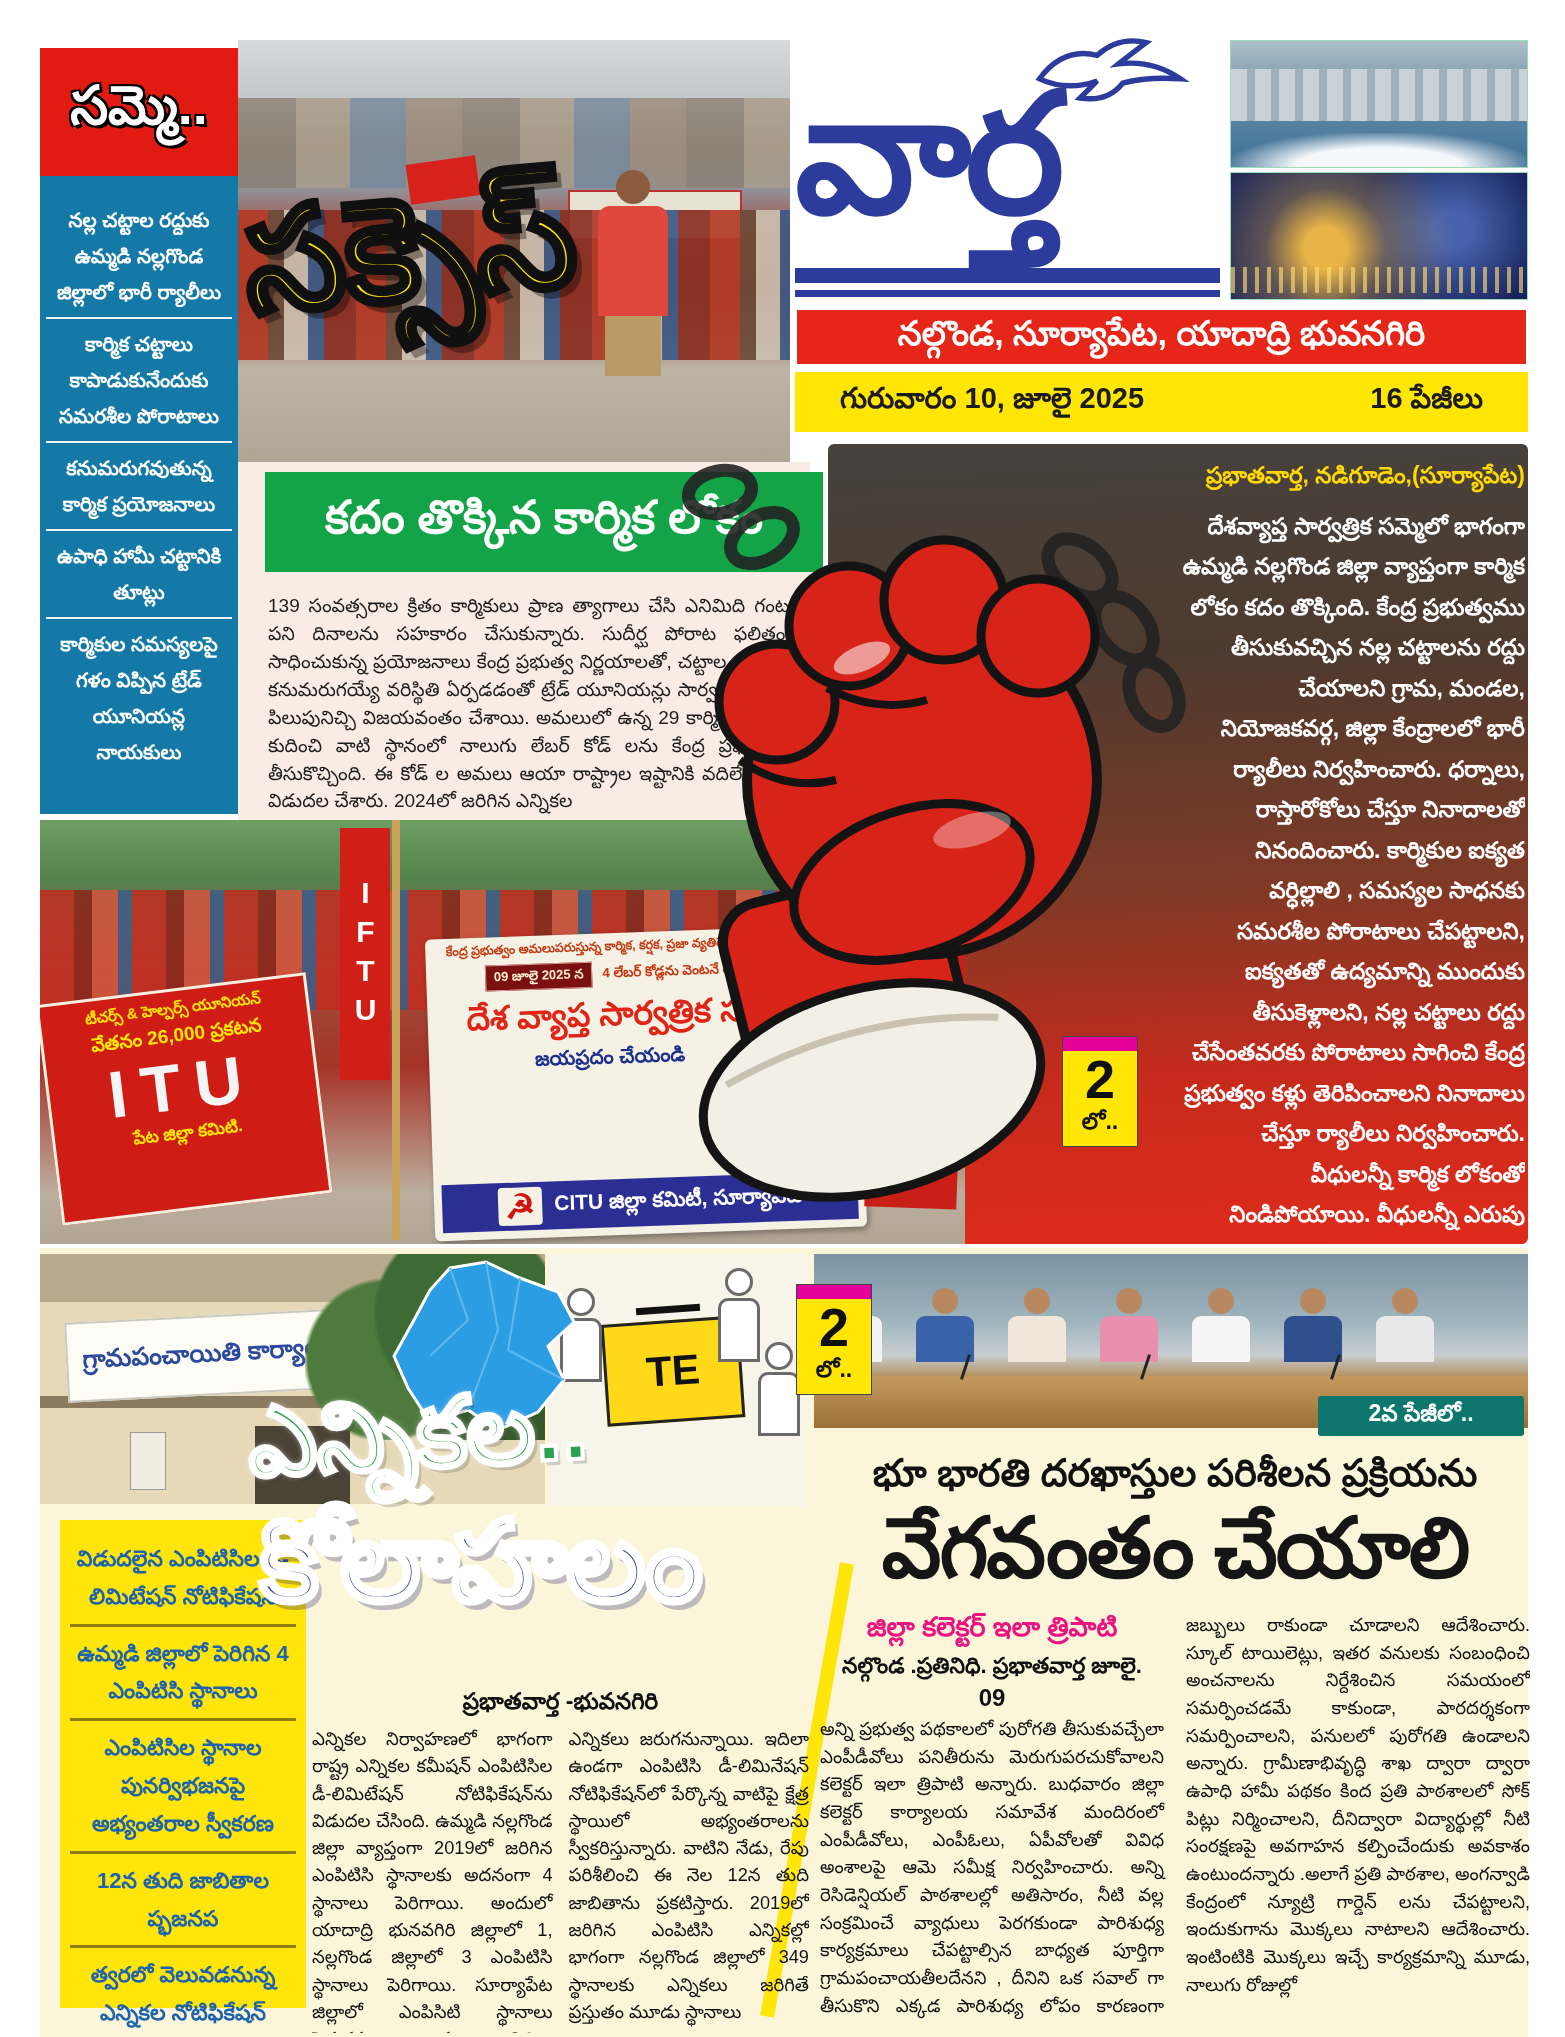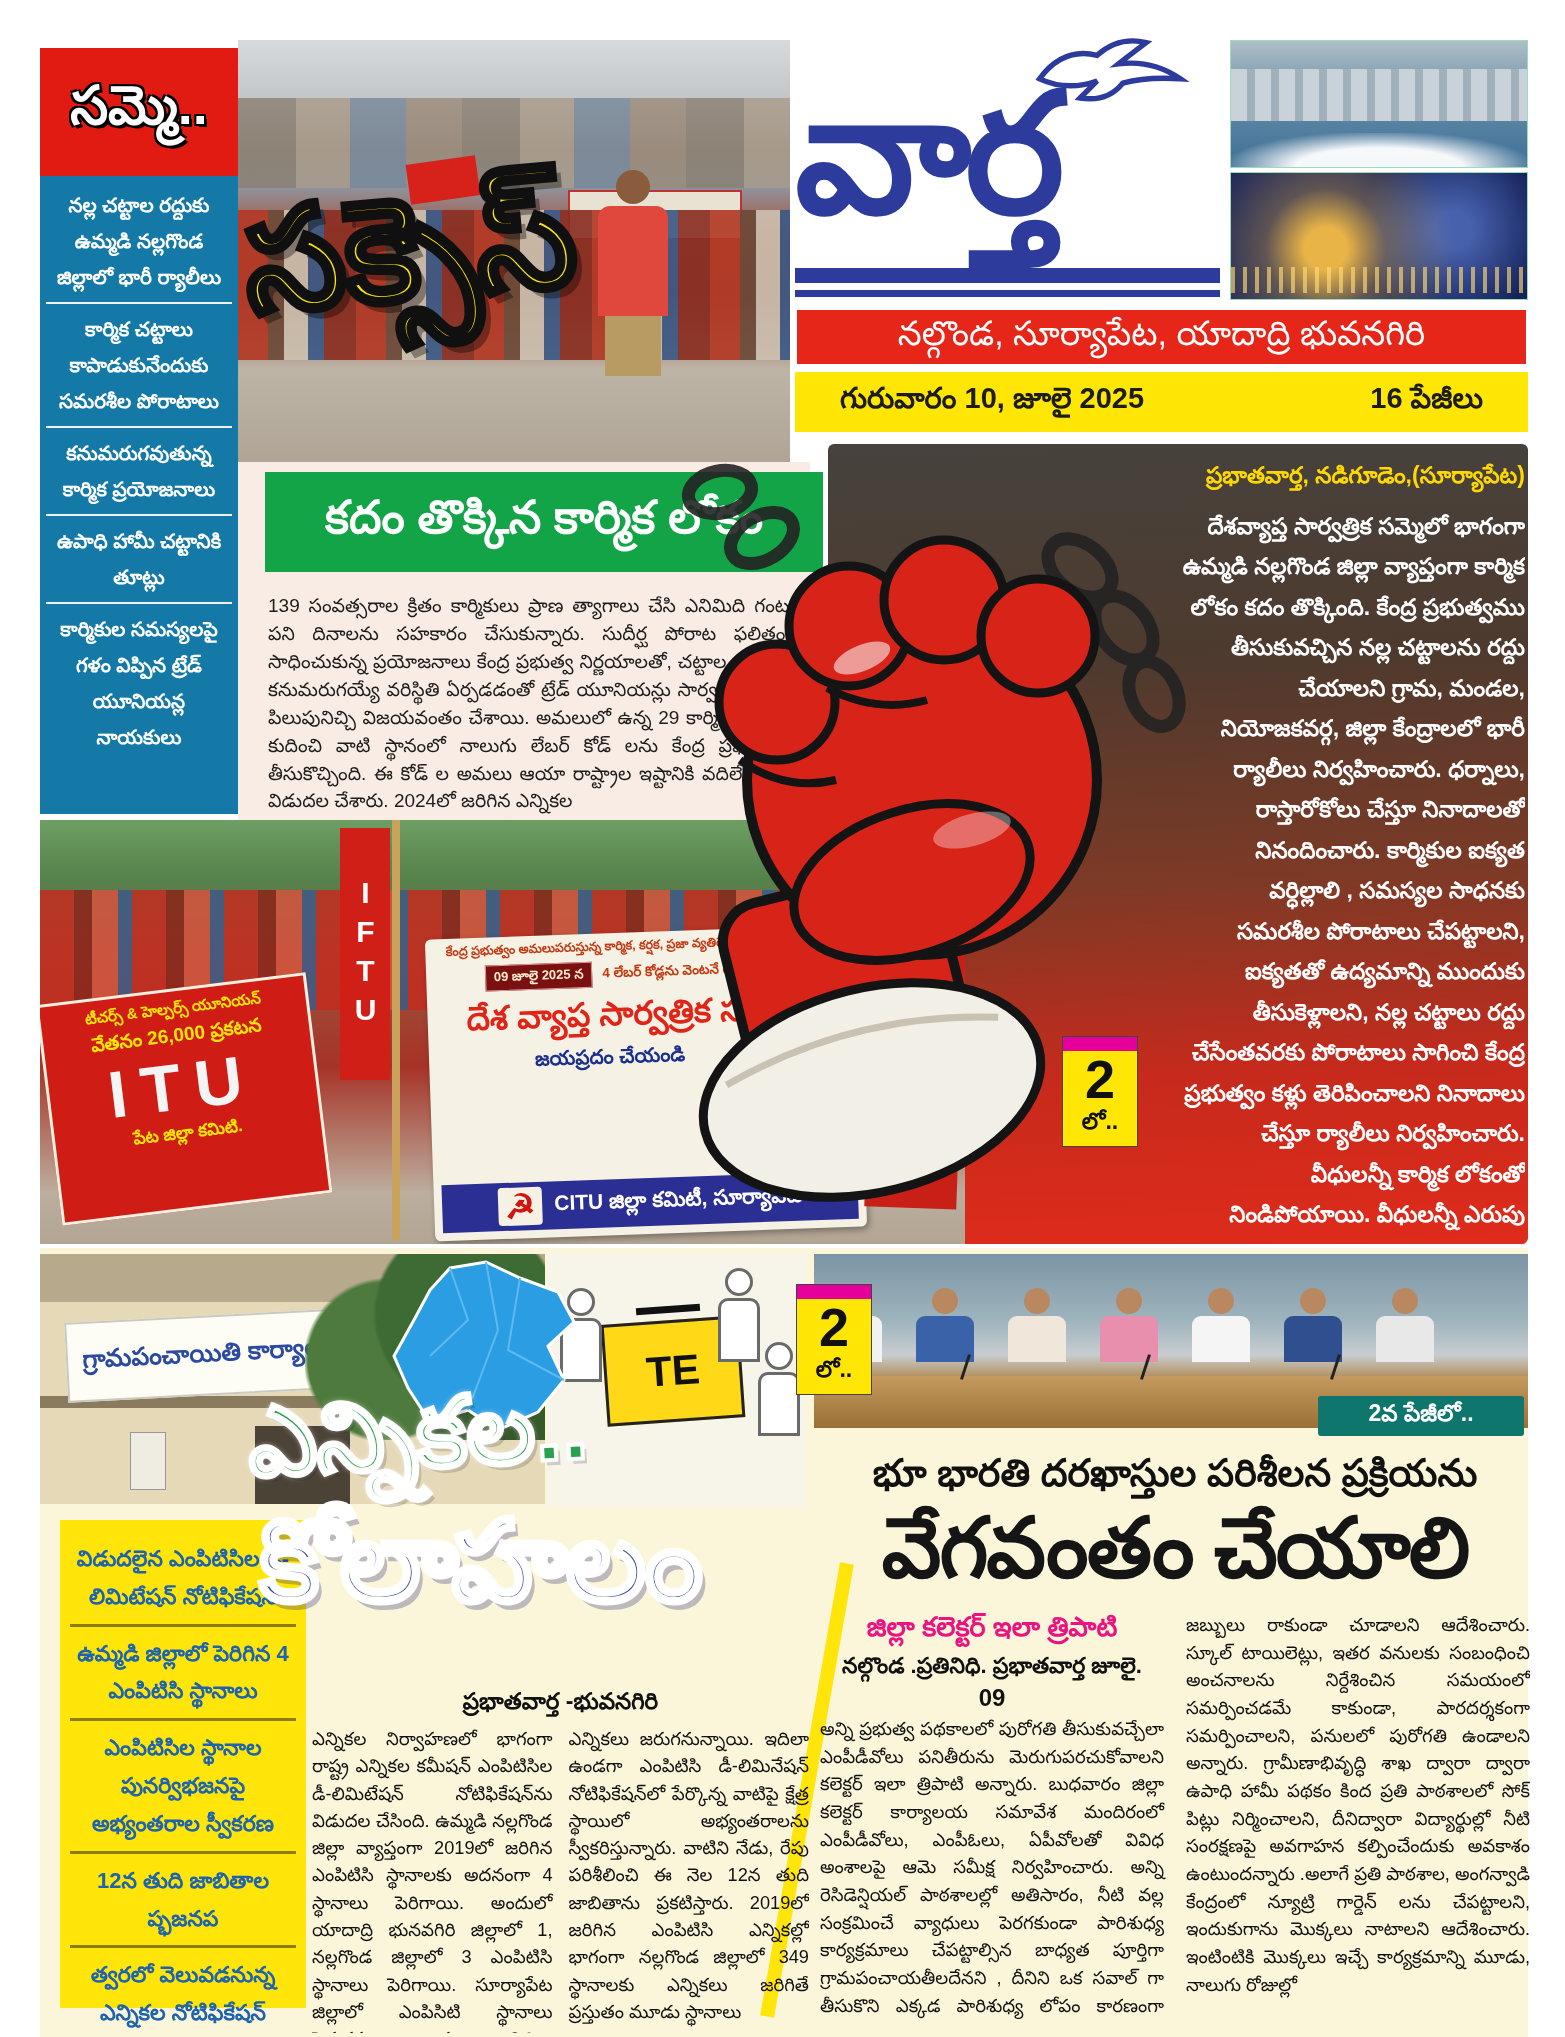--- a/index.html
+++ b/index.html
@@ -6,21 +6,21 @@
   .page{position:relative;width:1565px;height:2037px;margin:0 auto;background:#ffffff;
         overflow:hidden;font-family:"Liberation Sans",sans-serif;}
   .abs{position:absolute;}
 
   
   .strike-box{left:40px;top:48px;width:198px;height:766px;}
   .strike-head{position:absolute;left:0;top:0;width:100%;height:128px;background:#e11b12;
     display:flex;align-items:center;justify-content:center;color:#fff;font-weight:900;
     font-size:54px;text-shadow:3px 3px 0 #000,-2px -2px 0 #000,2px -2px 0 #000,-2px 2px 0 #000;}
   .strike-list{position:absolute;left:0;top:128px;width:100%;height:638px;background:#1479a7;
-    box-sizing:border-box;padding:4px 6px;}
+    box-sizing:border-box;padding:19px 6px;}
   .strike-group{color:#fff;font-weight:700;font-size:20px;line-height:1.8;text-align:center;
     padding:7px 2px;border-bottom:2px solid #f2f2f2;}
   .strike-group:last-child{border-bottom:none;}
 
   
   .top-photo{left:238px;top:40px;width:552px;height:422px;overflow:hidden;
     background:linear-gradient(180deg,#d7dadc 0%,#c3c6c9 14%,#9b9186 26%,#8d99a5 34%,
       #a8503a 46%,#8e3a2d 60%,#bdb4a6 78%,#b0a595 100%);}
   .tp-buildings{position:absolute;left:0;top:58px;width:100%;height:90px;opacity:.8;
     background:repeating-linear-gradient(90deg,#8a7f72 0 58px,#a99b89 58px 112px,#76879a 112px 168px,#9a8a7a 168px 224px);}
@@ -53,21 +53,21 @@
     background:repeating-linear-gradient(90deg,#c9d2d8 0 16px,#9fb0ba 16px 24px);}
   .dam-mist{position:absolute;left:0;bottom:0;width:100%;height:34px;
     background:radial-gradient(ellipse at 50% 100%,rgba(255,255,255,.95) 0 40%,rgba(255,255,255,0) 75%);}
   .city-photo{top:132px;background:#16225a;}
   .city-glow{position:absolute;left:0;top:0;width:100%;height:100%;
     background:radial-gradient(circle at 32% 60%,#e8b347 0 10%,rgba(232,179,71,.35) 28%,transparent 60%),
                radial-gradient(circle at 75% 45%,rgba(120,160,255,.5) 0 8%,transparent 40%);}
   .city-lights{position:absolute;left:0;bottom:6px;width:100%;height:26px;opacity:.8;
     background:repeating-linear-gradient(90deg,rgba(255,220,120,.8) 0 4px,transparent 4px 12px);}
   .districts-strip{position:absolute;left:0;top:268px;width:733px;height:58px;background:#e62619;
-    display:flex;align-items:center;justify-content:center;color:#fff;font-weight:400;font-size:34px;
+    display:flex;align-items:center;justify-content:center;color:#fff;font-weight:700;font-size:34px;
     border:2px solid #fff;box-sizing:border-box;}
   .date-strip{position:absolute;left:0;top:332px;width:733px;height:60px;background:#ffe604;
     display:flex;justify-content:space-between;align-items:center;box-sizing:border-box;
     padding:0 45px;font-weight:800;font-size:29px;color:#1c1c1c;text-align:center;}
 
   
   .cream-bg{left:238px;top:462px;width:572px;height:372px;background:#f9ece4;}
   .green-headline{left:265px;top:472px;width:558px;height:100px;background:#12a446;color:#fff;
     font-size:46px;font-weight:800;display:flex;align-items:center;justify-content:center;
     border-radius:0;z-index:4;}

